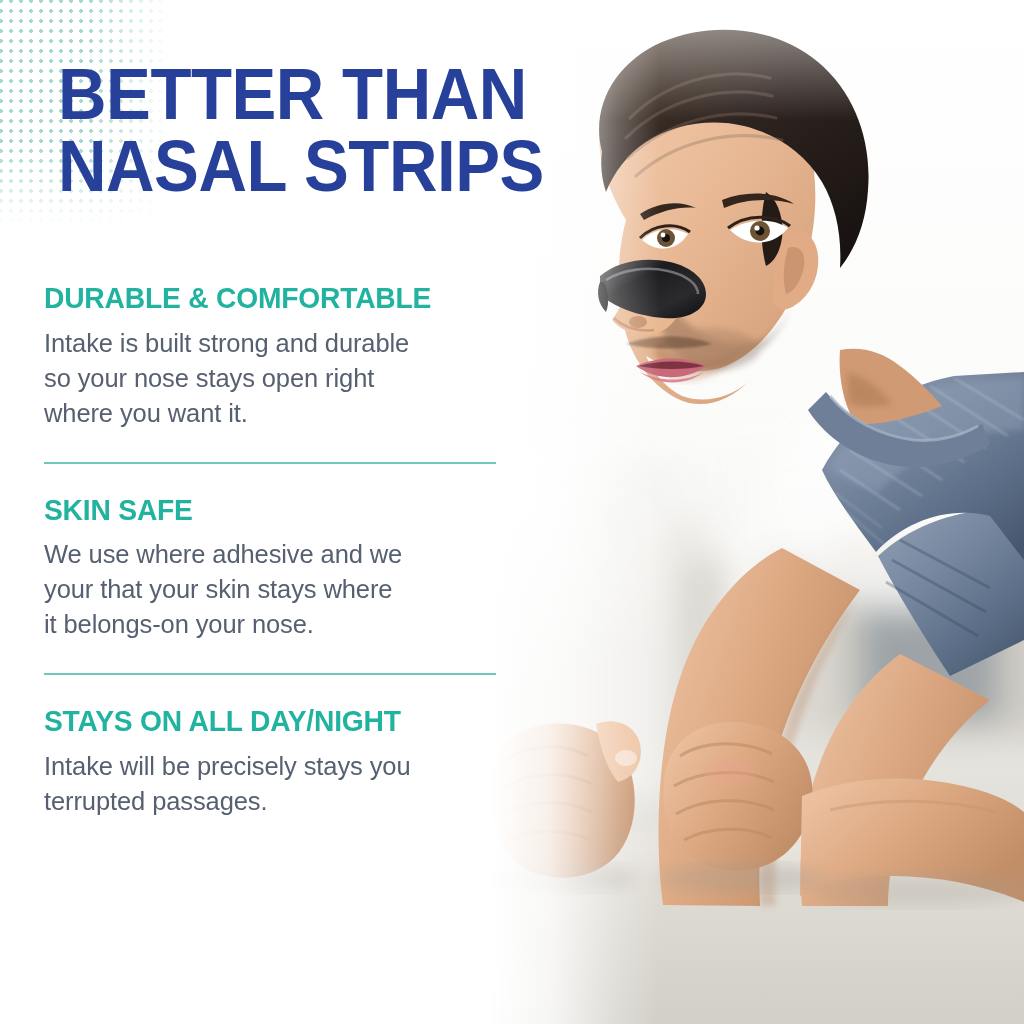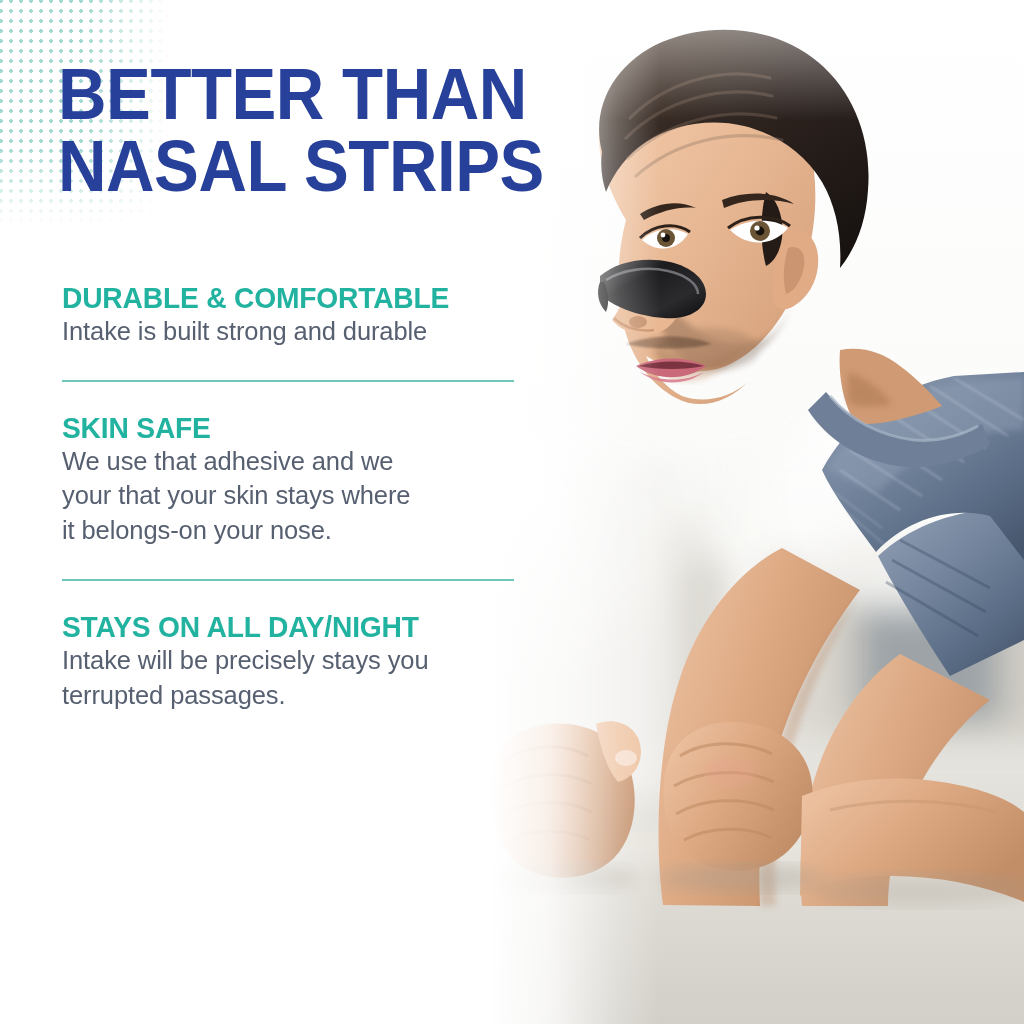--- a/index.html
+++ b/index.html
@@ -70,39 +70,39 @@
     font-weight:bold;
     font-size:73px;
     line-height:0.98;
     letter-spacing:-0.5px;
     transform:scaleX(.92);
     transform-origin:left top;
     text-transform:uppercase;
   }
   .headline .hl-line{ display:block; white-space:nowrap; }
 
-  .sections{ position:absolute; left:62px; top:282px; width:460px; }
+  .sections{ position:absolute; left:44px; top:282px; width:460px; }
 
   .section{ margin:0; }
   .section-head{
     color:#21b3a0;
     font-weight:bold;
     font-size:30px;
     line-height:1.06;
     letter-spacing:-0.2px;
     transform:scaleX(.94);
     transform-origin:left center;
     text-transform:uppercase;
     white-space:nowrap;
   }
   .section-body{
     color:#576071;
     font-size:25.5px;
     line-height:1.37;
-    margin-top:0;
+    margin-top:12px;
     letter-spacing:-0.1px;
   }
   .section-body .tline{ display:block; white-space:nowrap; }
 
   .divider{
     width:452px; height:2px; background:#6ec8bc;
     margin:31px 0 30px 0; border:0;
   }
 </style>
 </head>
@@ -337,29 +337,31 @@
       <span class="hl-line">BETTER THAN</span>
       <span class="hl-line">NASAL STRIPS</span>
     </h1>
 
     <div class="sections">
 
       <div class="section">
         <div class="section-head">DURABLE &amp; COMFORTABLE</div>
         <div class="section-body">
           <span class="tline">Intake is built strong and durable</span>
+          <span class="tline">so your nose stays open right</span>
+          <span class="tline">where you want it.</span>
         </div>
       </div>
 
       <hr class="divider">
 
       <div class="section">
         <div class="section-head">SKIN SAFE</div>
         <div class="section-body">
-          <span class="tline">We use that adhesive and we</span>
+          <span class="tline">We use where adhesive and we</span>
           <span class="tline">your that your skin stays where</span>
           <span class="tline">it belongs-on your nose.</span>
         </div>
       </div>
 
       <hr class="divider">
 
       <div class="section">
         <div class="section-head">STAYS ON ALL DAY/NIGHT</div>
         <div class="section-body">

